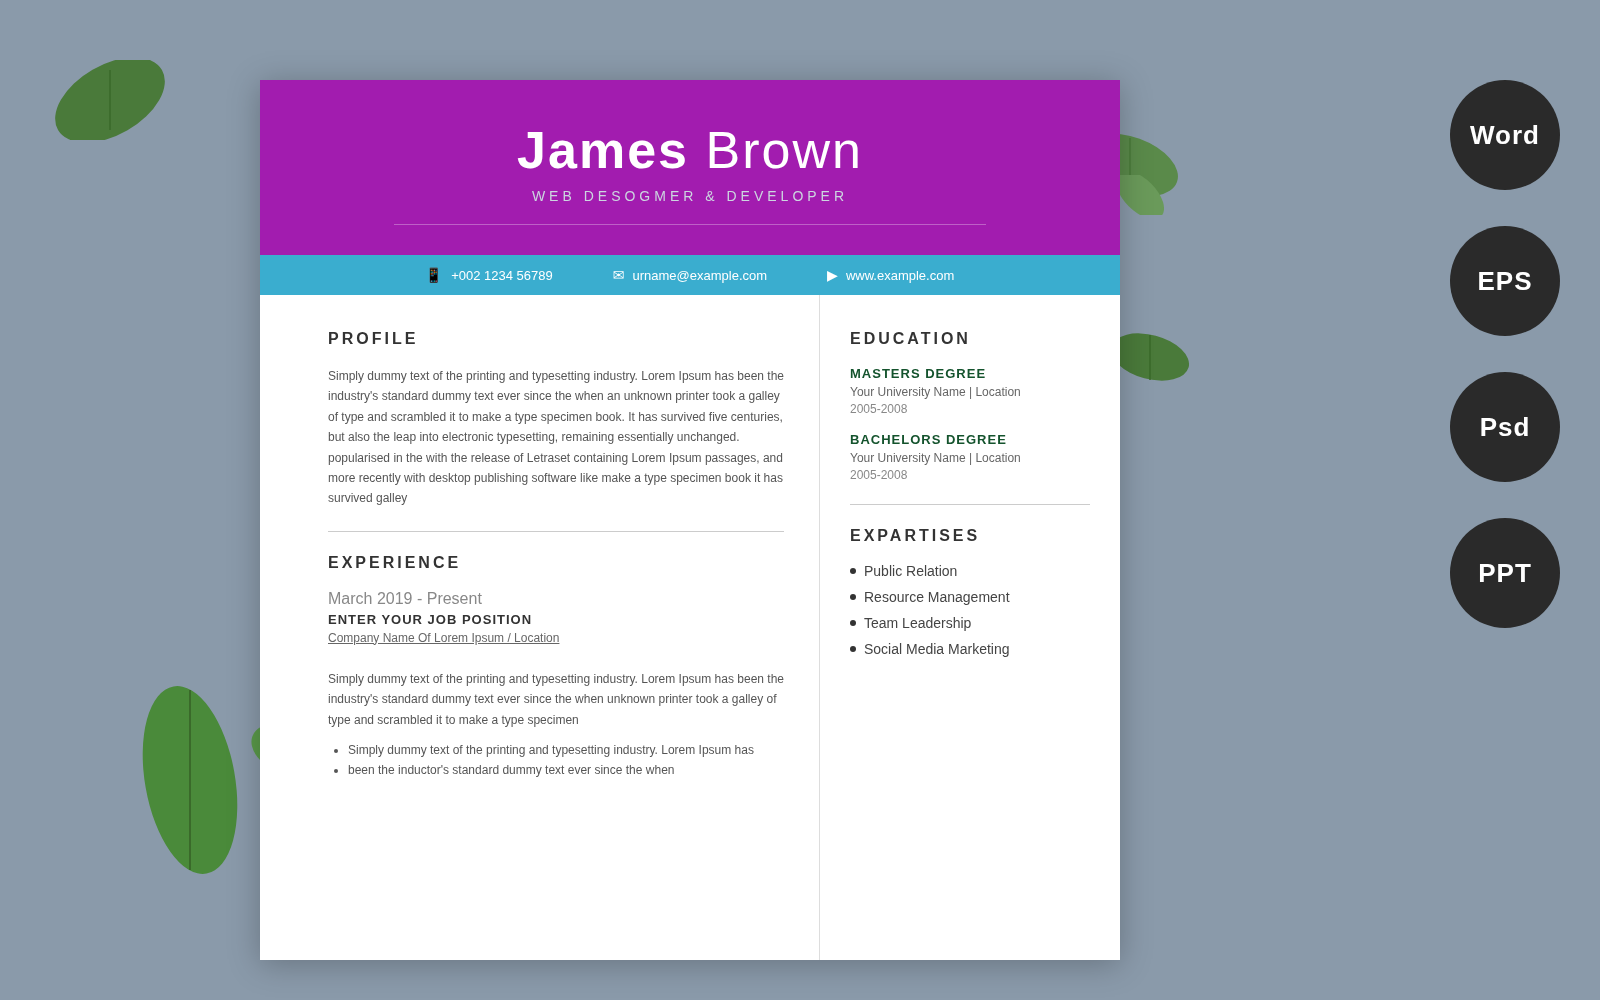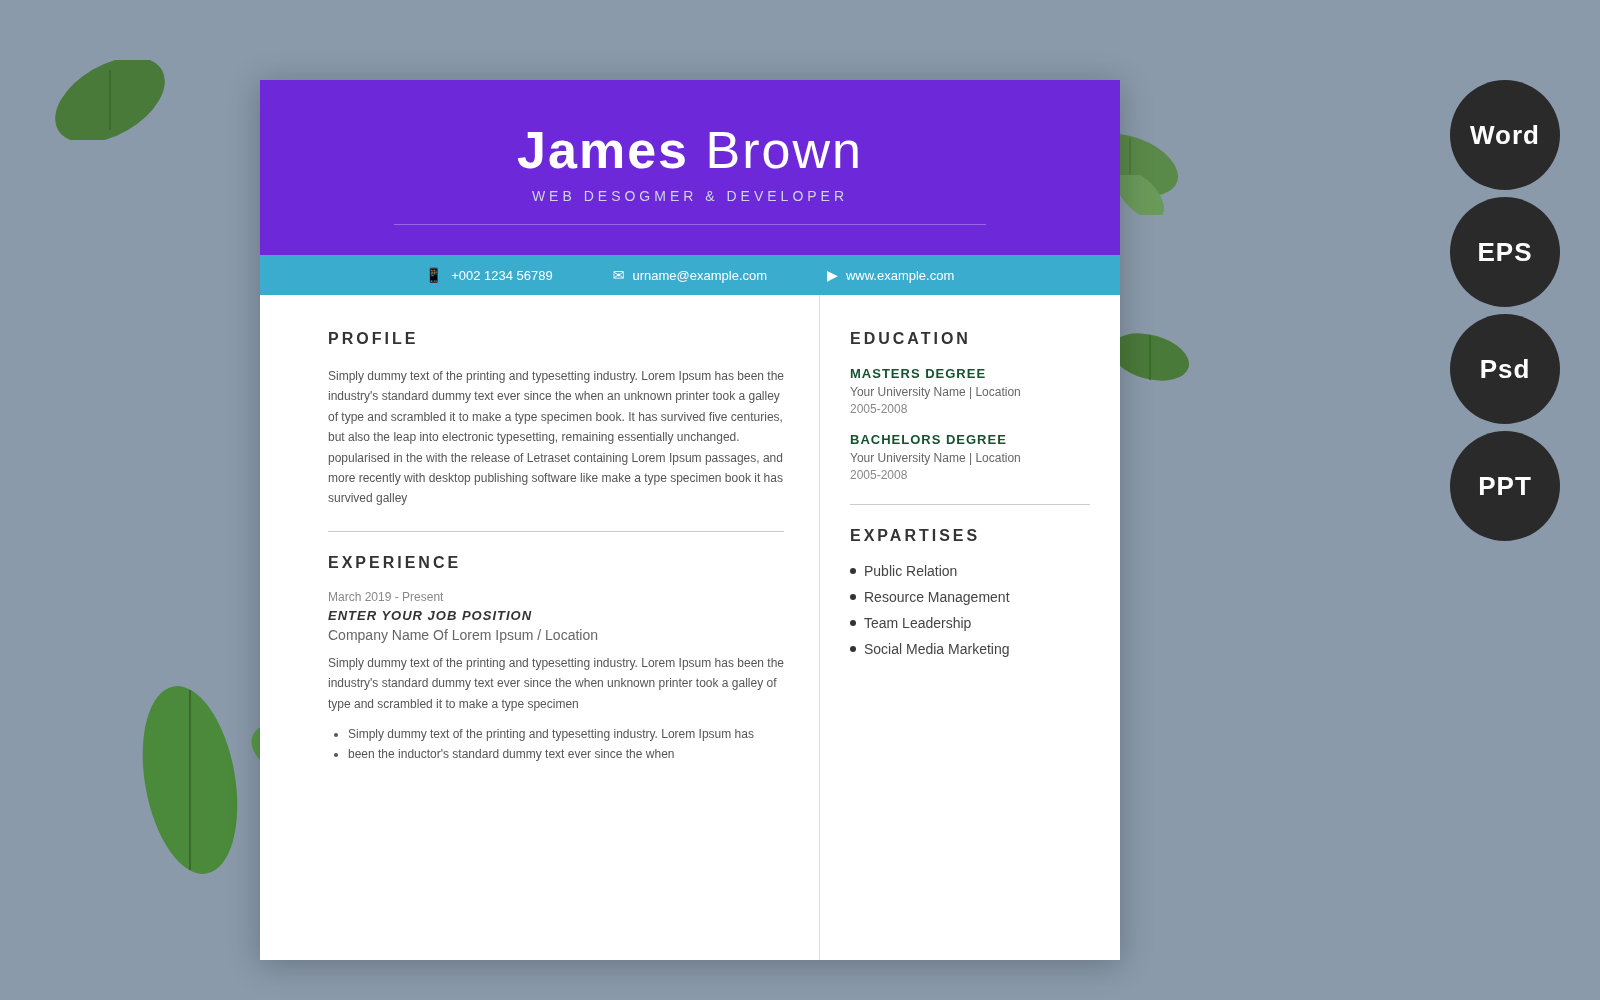--- a/index.html
+++ b/index.html
@@ -19,21 +19,21 @@
       background: #8a9aaa;
     }
 
     
     .format-buttons {
       position: absolute;
       right: 40px;
       top: 80px;
       display: flex;
       flex-direction: column;
-      gap: 7px;
+      gap: 36px;
     }
     .format-btn {
       width: 110px;
       height: 110px;
       border-radius: 50%;
       background: #2a2a2a;
       color: white;
       display: flex;
       align-items: center;
       justify-content: center;
@@ -51,21 +51,21 @@
       width: 860px;
       height: 880px;
       background: white;
       box-shadow: 0 4px 30px rgba(0,0,0,0.25);
       display: flex;
       flex-direction: column;
     }
 
     
     .resume-header {
-      background: #6d28d9;
+      background: #a21caf;
       padding: 40px 60px 30px;
       text-align: center;
       flex-shrink: 0;
     }
     .header-name {
       font-size: 52px;
       color: white;
       font-weight: 300;
       letter-spacing: 2px;
       margin-bottom: 8px;
@@ -147,37 +147,37 @@
     }
 
     .profile-text {
       font-size: 12px;
       color: #555;
       line-height: 1.7;
     }
 
     
     .exp-date {
-      font-size: 12px;
+      font-size: 16px;
       color: #888;
       margin-bottom: 4px;
     }
     .exp-position {
       font-size: 13px;
       font-weight: 700;
       color: #333;
       text-transform: uppercase;
       letter-spacing: 1px;
       margin-bottom: 4px;
-      font-style: italic;
     }
     .exp-company {
-      font-size: 14px;
+      font-size: 12px;
       color: #666;
-      margin-bottom: 10px;
+      margin-bottom: 24px;
+      text-decoration: underline;
     }
     .exp-text {
       font-size: 12px;
       color: #555;
       line-height: 1.7;
       margin-bottom: 10px;
     }
     .exp-bullets {
       font-size: 12px;
       color: #555;

